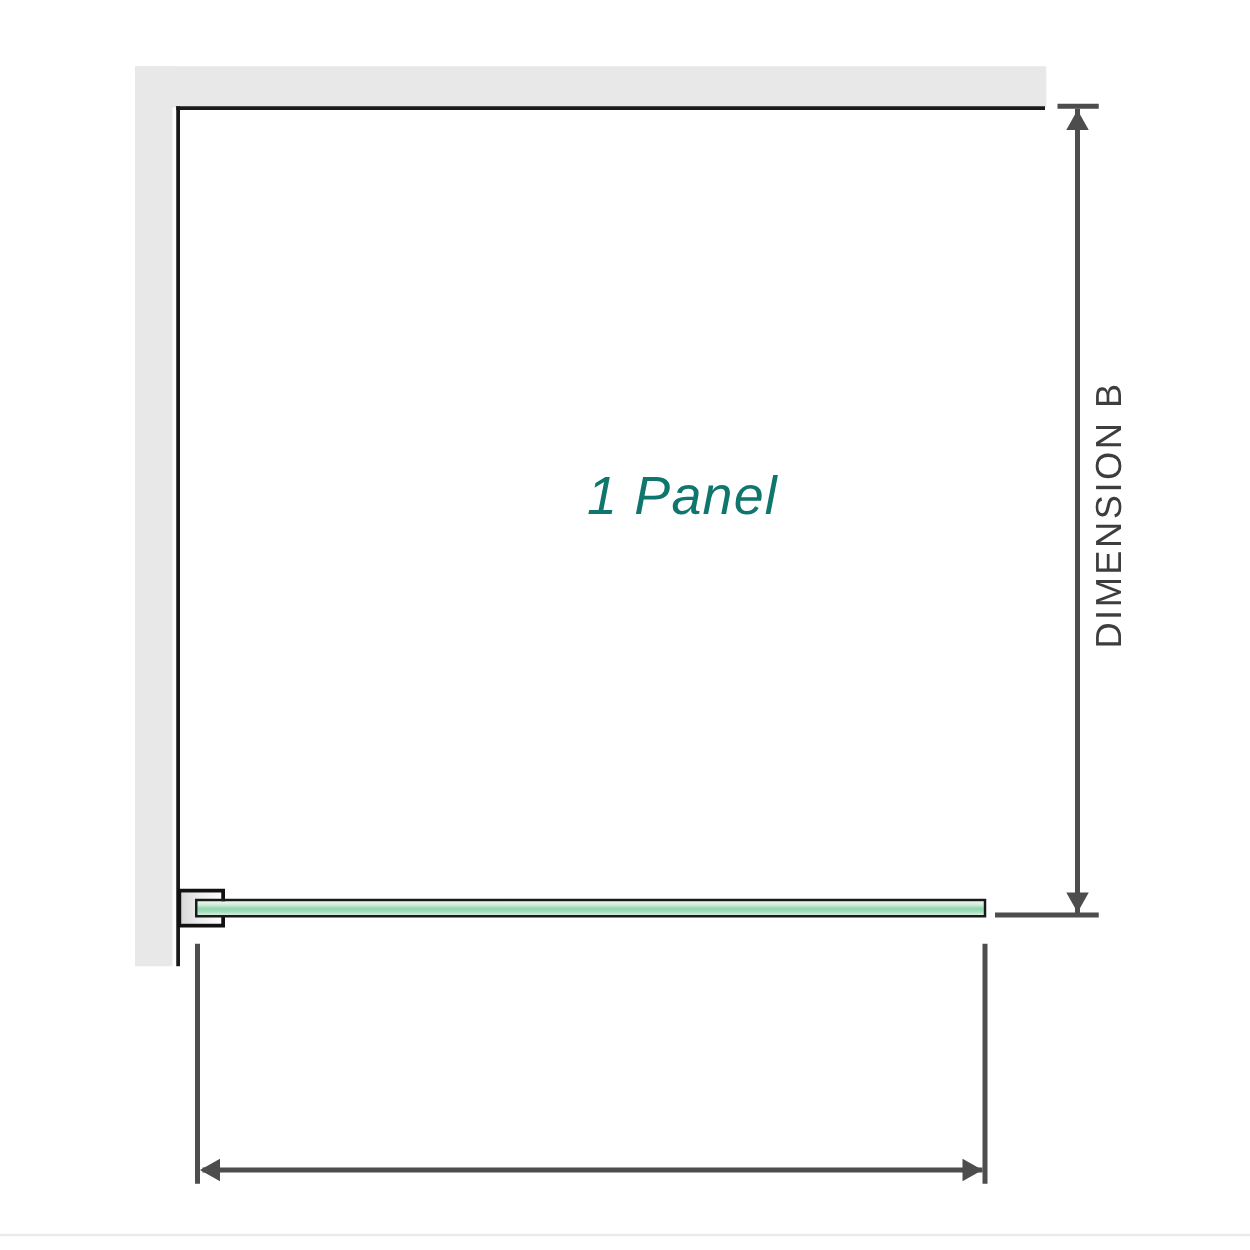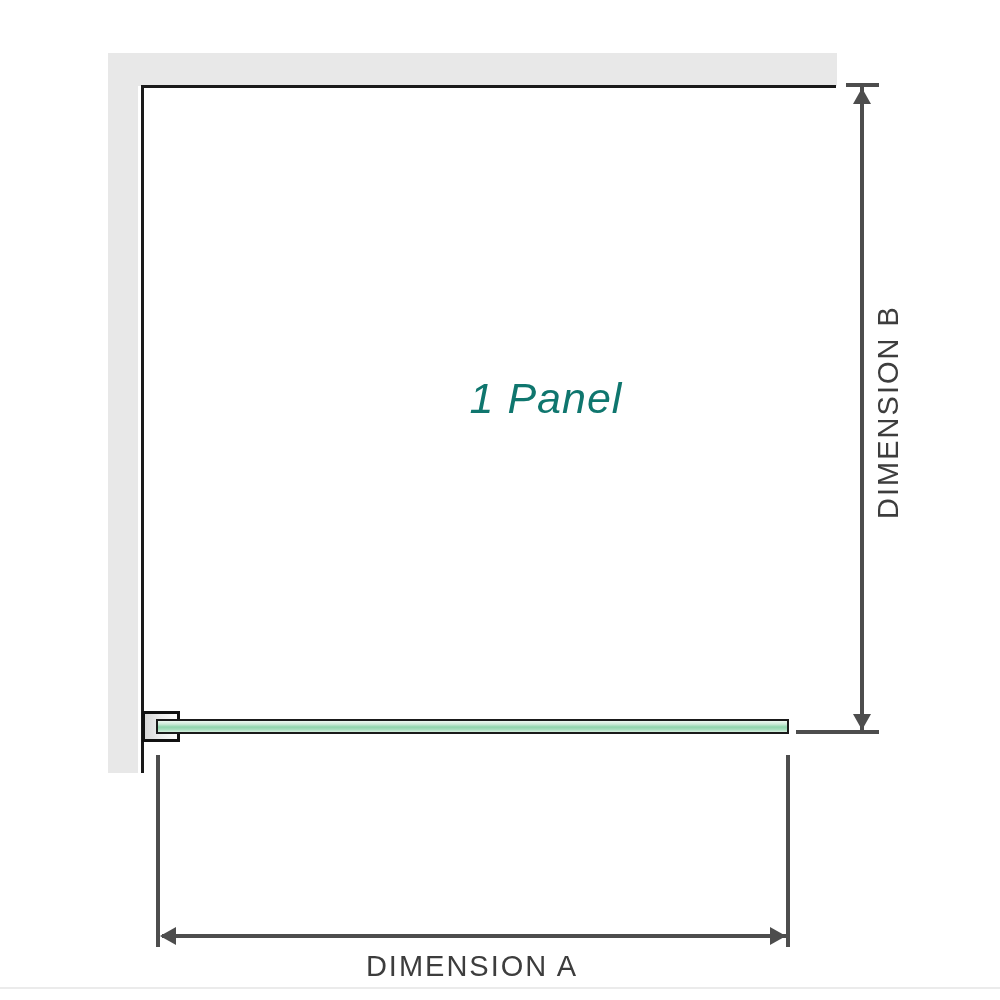--- a/index.html
+++ b/index.html
@@ -156,17 +156,16 @@
   <div class="dim dim-b-line"></div>
   <div class="arrow arrow-up"></div>
   <div class="arrow arrow-down"></div>
   <div class="dim-label dim-label-b">DIMENSION B</div>
 
   <div class="dim dim-a-ext-left"></div>
   <div class="dim dim-a-ext-right"></div>
   <div class="dim dim-a-line"></div>
   <div class="arrow arrow-left"></div>
   <div class="arrow arrow-right"></div>
-  <div class="dim-label dim-label-a">DIMENSION A</div>
 
   <div class="bottom-separator"></div>
 
 </div>
 
 </body></html>

